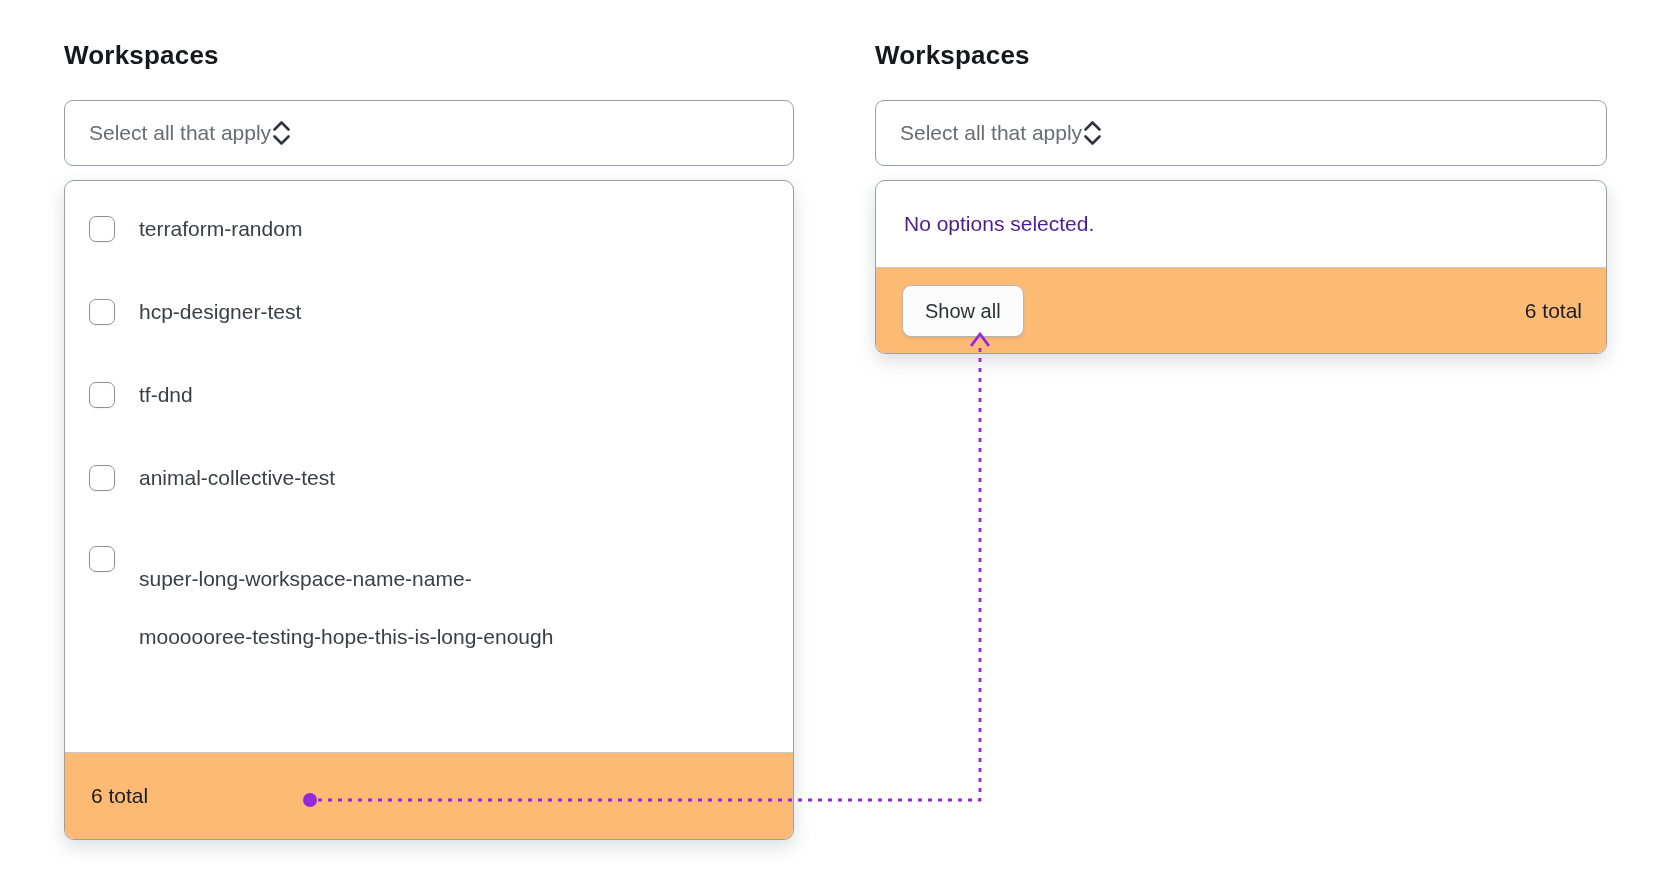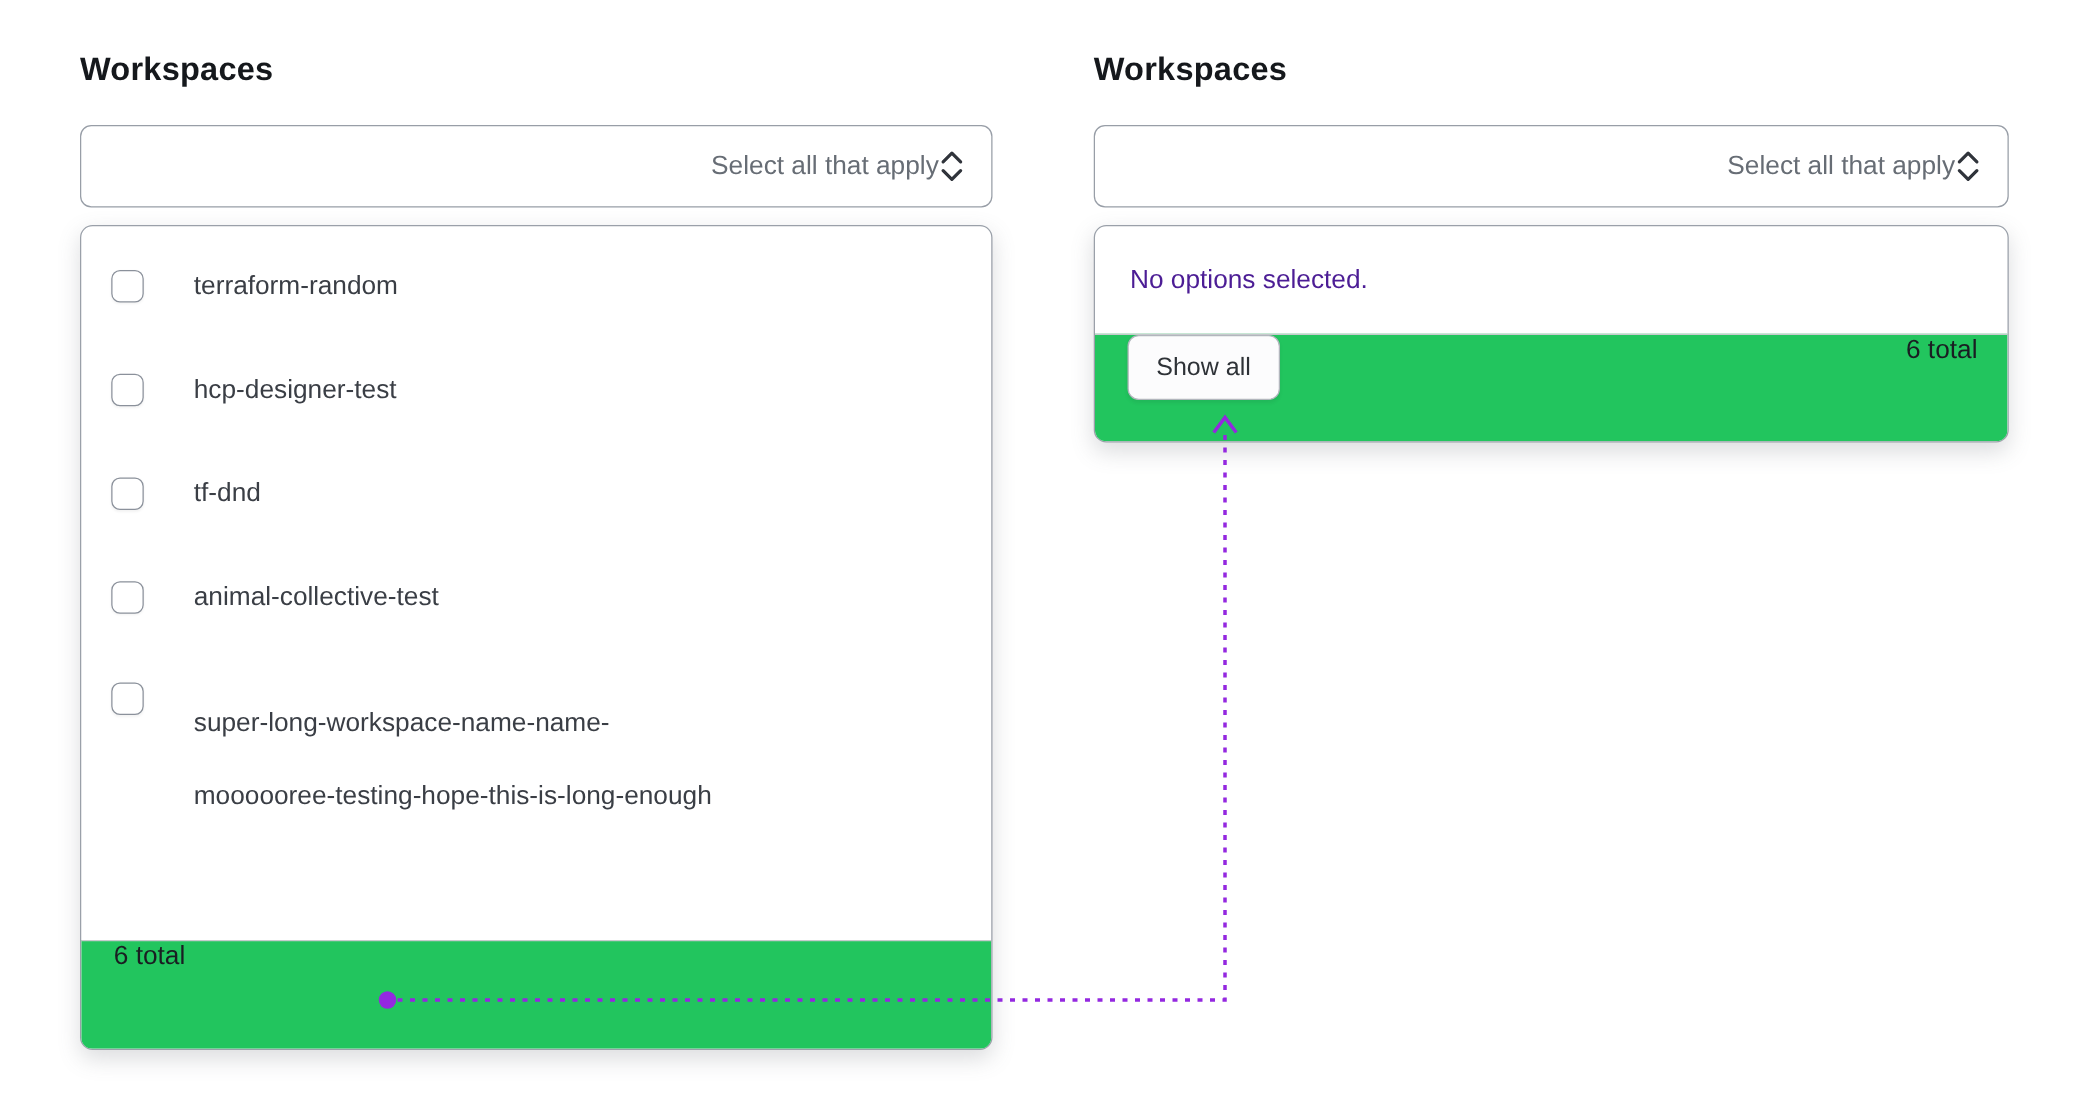--- a/index.html
+++ b/index.html
@@ -11,49 +11,49 @@
   .col.left  { left:64px;  width:730px; }
   .col.right { left:875px; width:732px; }
 
   .field-label {
     font-size:26px; font-weight:700; color:#15181c; letter-spacing:.2px;
     margin:0 0 32px 0; line-height:26px;
   }
 
   .select-trigger {
     height:66px; background:#fff; border:1px solid #989ea7; border-radius:9px;
-    display:flex; align-items:center; justify-content:flex-end;
+    display:flex; align-items:center; justify-content:flex-start;
     padding:0 21px 0 24px; box-sizing:border-box; cursor:pointer;
   }
   .placeholder { font-size:21px; color:#676d75; }
   .chevrons { flex:none; }
 
   .panel {
     margin-top:14px; background:#fff; border:1px solid #9aa0a9; border-radius:10px;
     box-shadow:0 7px 18px rgba(95,100,110,.22);
     display:flex; flex-direction:column; overflow:hidden; box-sizing:border-box;
   }
   .col.left  .panel { height:660px; }
   .col.right .panel { height:174px; }
 
   .option-list { list-style:none; margin:0; padding:6px 24px 0 24px; flex:1; overflow:hidden; }
-  .option { display:flex; align-items:center; gap:40px; height:83px; cursor:pointer; }
+  .option { display:flex; align-items:center; gap:24px; height:83px; cursor:pointer; }
   .option.wrap { align-items:flex-start; height:auto; padding-top:21px; }
   .option.wrap .checkbox { margin-top:6px; }
   .checkbox {
     width:26px; height:26px; flex:none; background:#fff;
     border:1.5px solid #8b919b; border-radius:7px; box-sizing:border-box;
     box-shadow:0 1px 2px rgba(0,0,0,.05);
   }
   .option-label { font-size:21px; color:#3a3e45; line-height:38px; }
   .option-label .line { display:block;margin-top:20px; }
 
   .panel-footer {
-    flex:none; height:87px; background:#22c55e; border-top:1px solid #c7cacd;
-    display:flex; align-items:flex-start; justify-content:space-between;
+    flex:none; height:87px; background:#fdba74; border-top:1px solid #c7cacd;
+    display:flex; align-items:center; justify-content:space-between;
     padding:0 24px 0 26px; box-sizing:border-box;
   }
   .col.right .panel-footer { height:86px; }
 
   .btn {
     font-family:inherit; font-size:20px; color:#2e3237; line-height:1;
     background:#fcfcfd; border:1px solid #b2b6bd; border-radius:9px;
     padding:15px 22px; box-shadow:0 2px 3px rgba(30,33,38,.08); cursor:pointer;
   }
   .total { font-size:21px; color:#1a1d22; }

